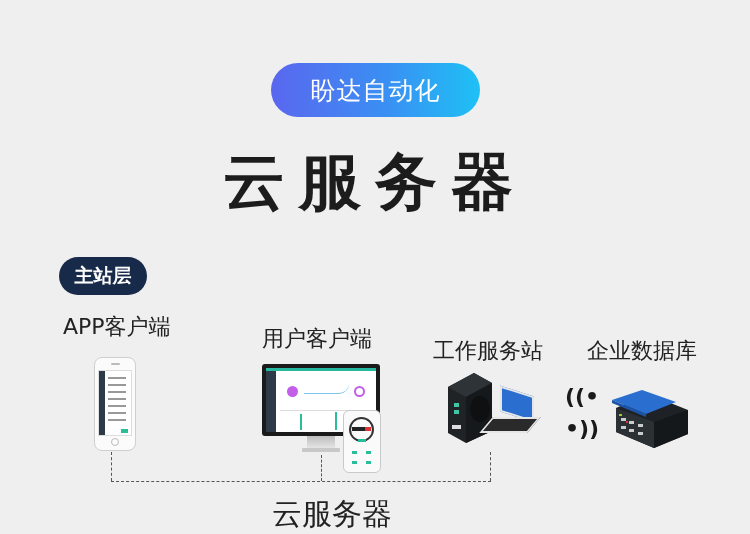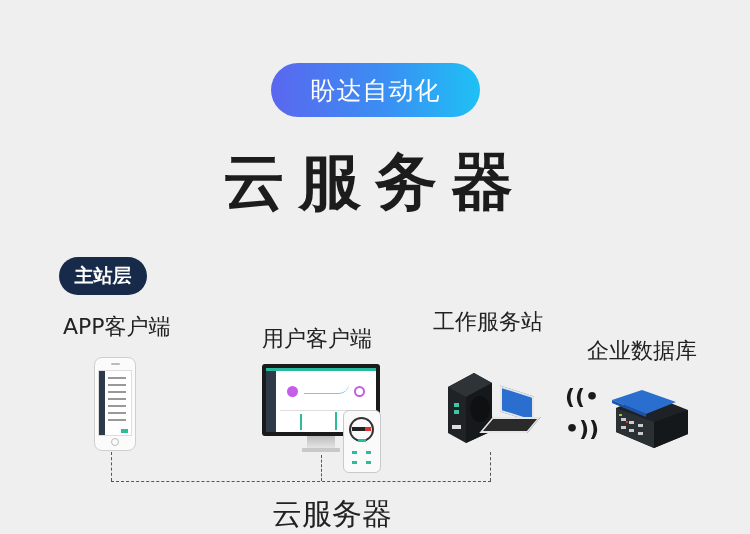--- a/index.html
+++ b/index.html
@@ -18,21 +18,21 @@
     font-size: 62px; font-weight: bold; letter-spacing: 14px; color: #1c1c1c;
   }
   .layer-badge {
     position: absolute; left: 59px; top: 257px; width: 88px; height: 38px;
     border-radius: 19px; background: #182a49; color: #fff; font-size: 19px;
     display: flex; align-items: center; justify-content: center; font-weight: bold;
   }
   .node-label { position: absolute; font-size: 22px; color: #222; white-space: nowrap; }
   .lbl-app { left: 63px; top: 312px; }
   .lbl-user { left: 262px; top: 324px; text-align: center; }
-  .lbl-work { left: 433px; top: 307px; }
+  .lbl-work { left: 433px; top: 336px; }
   .lbl-db { left: 587px; top: 336px; }
   .cloud-label { position: absolute; left: 272px; top: 494px; font-size: 30px; color: #222; }
 
   .conn { position: absolute; border-color: #555; border-style: dashed; }
   .conn-bottom { left: 111px; top: 481px; width: 380px; height: 0; border-width: 1.5px 0 0 0; }
   .conn-app { left: 111px; top: 452px; width: 0; height: 29px; border-width: 0 0 0 1.5px; }
   .conn-user { left: 321px; top: 455px; width: 0; height: 26px; border-width: 0 0 0 1.5px; }
   .conn-work { left: 490px; top: 452px; width: 0; height: 29px; border-width: 0 0 0 1.5px; }
 
   

